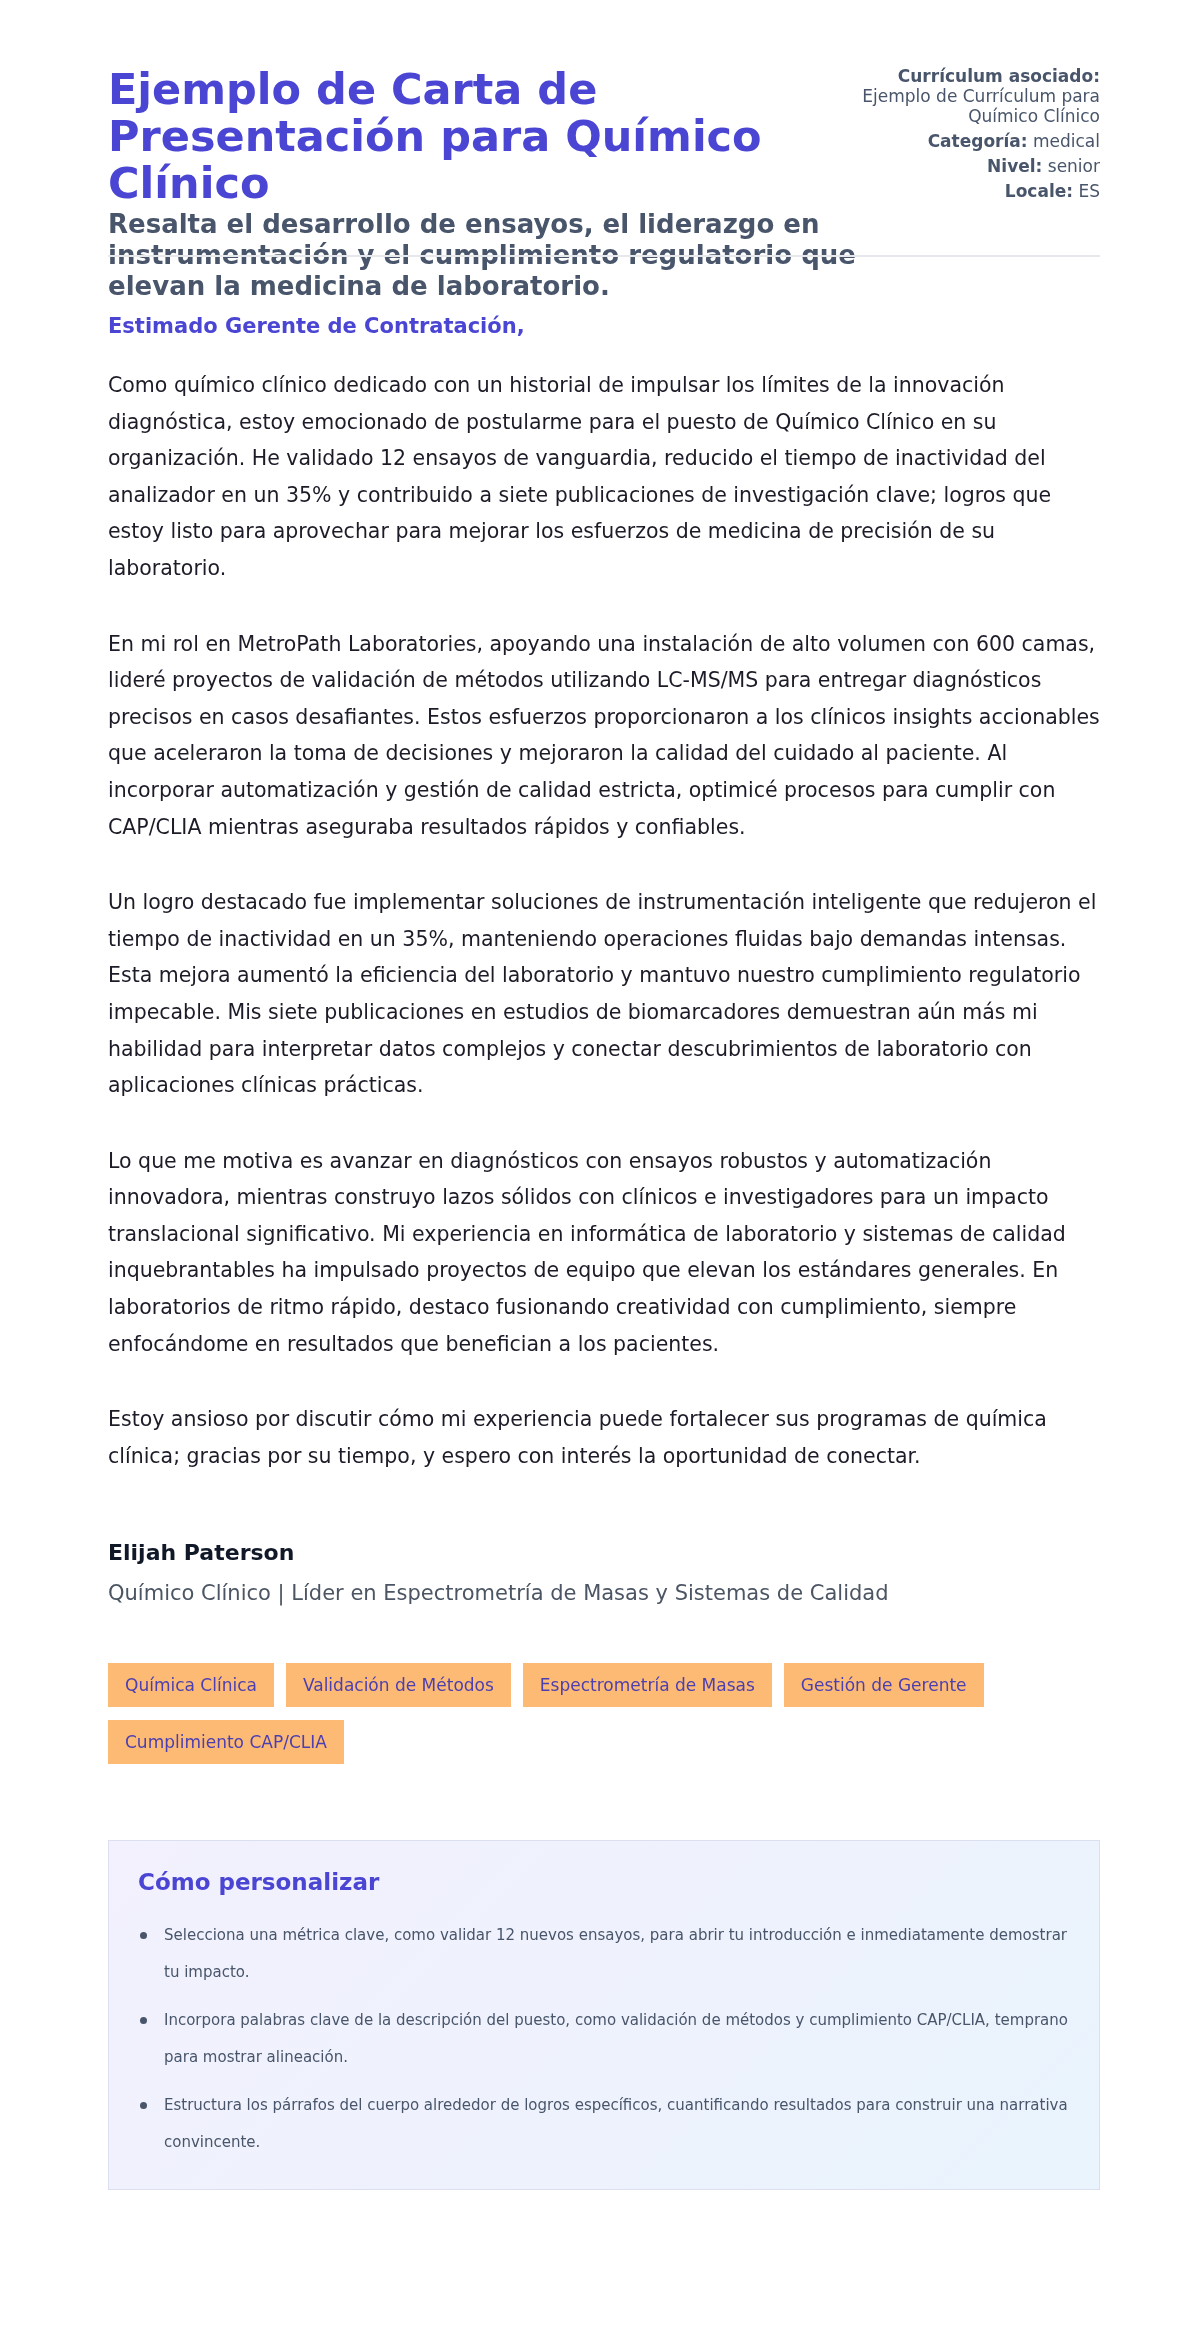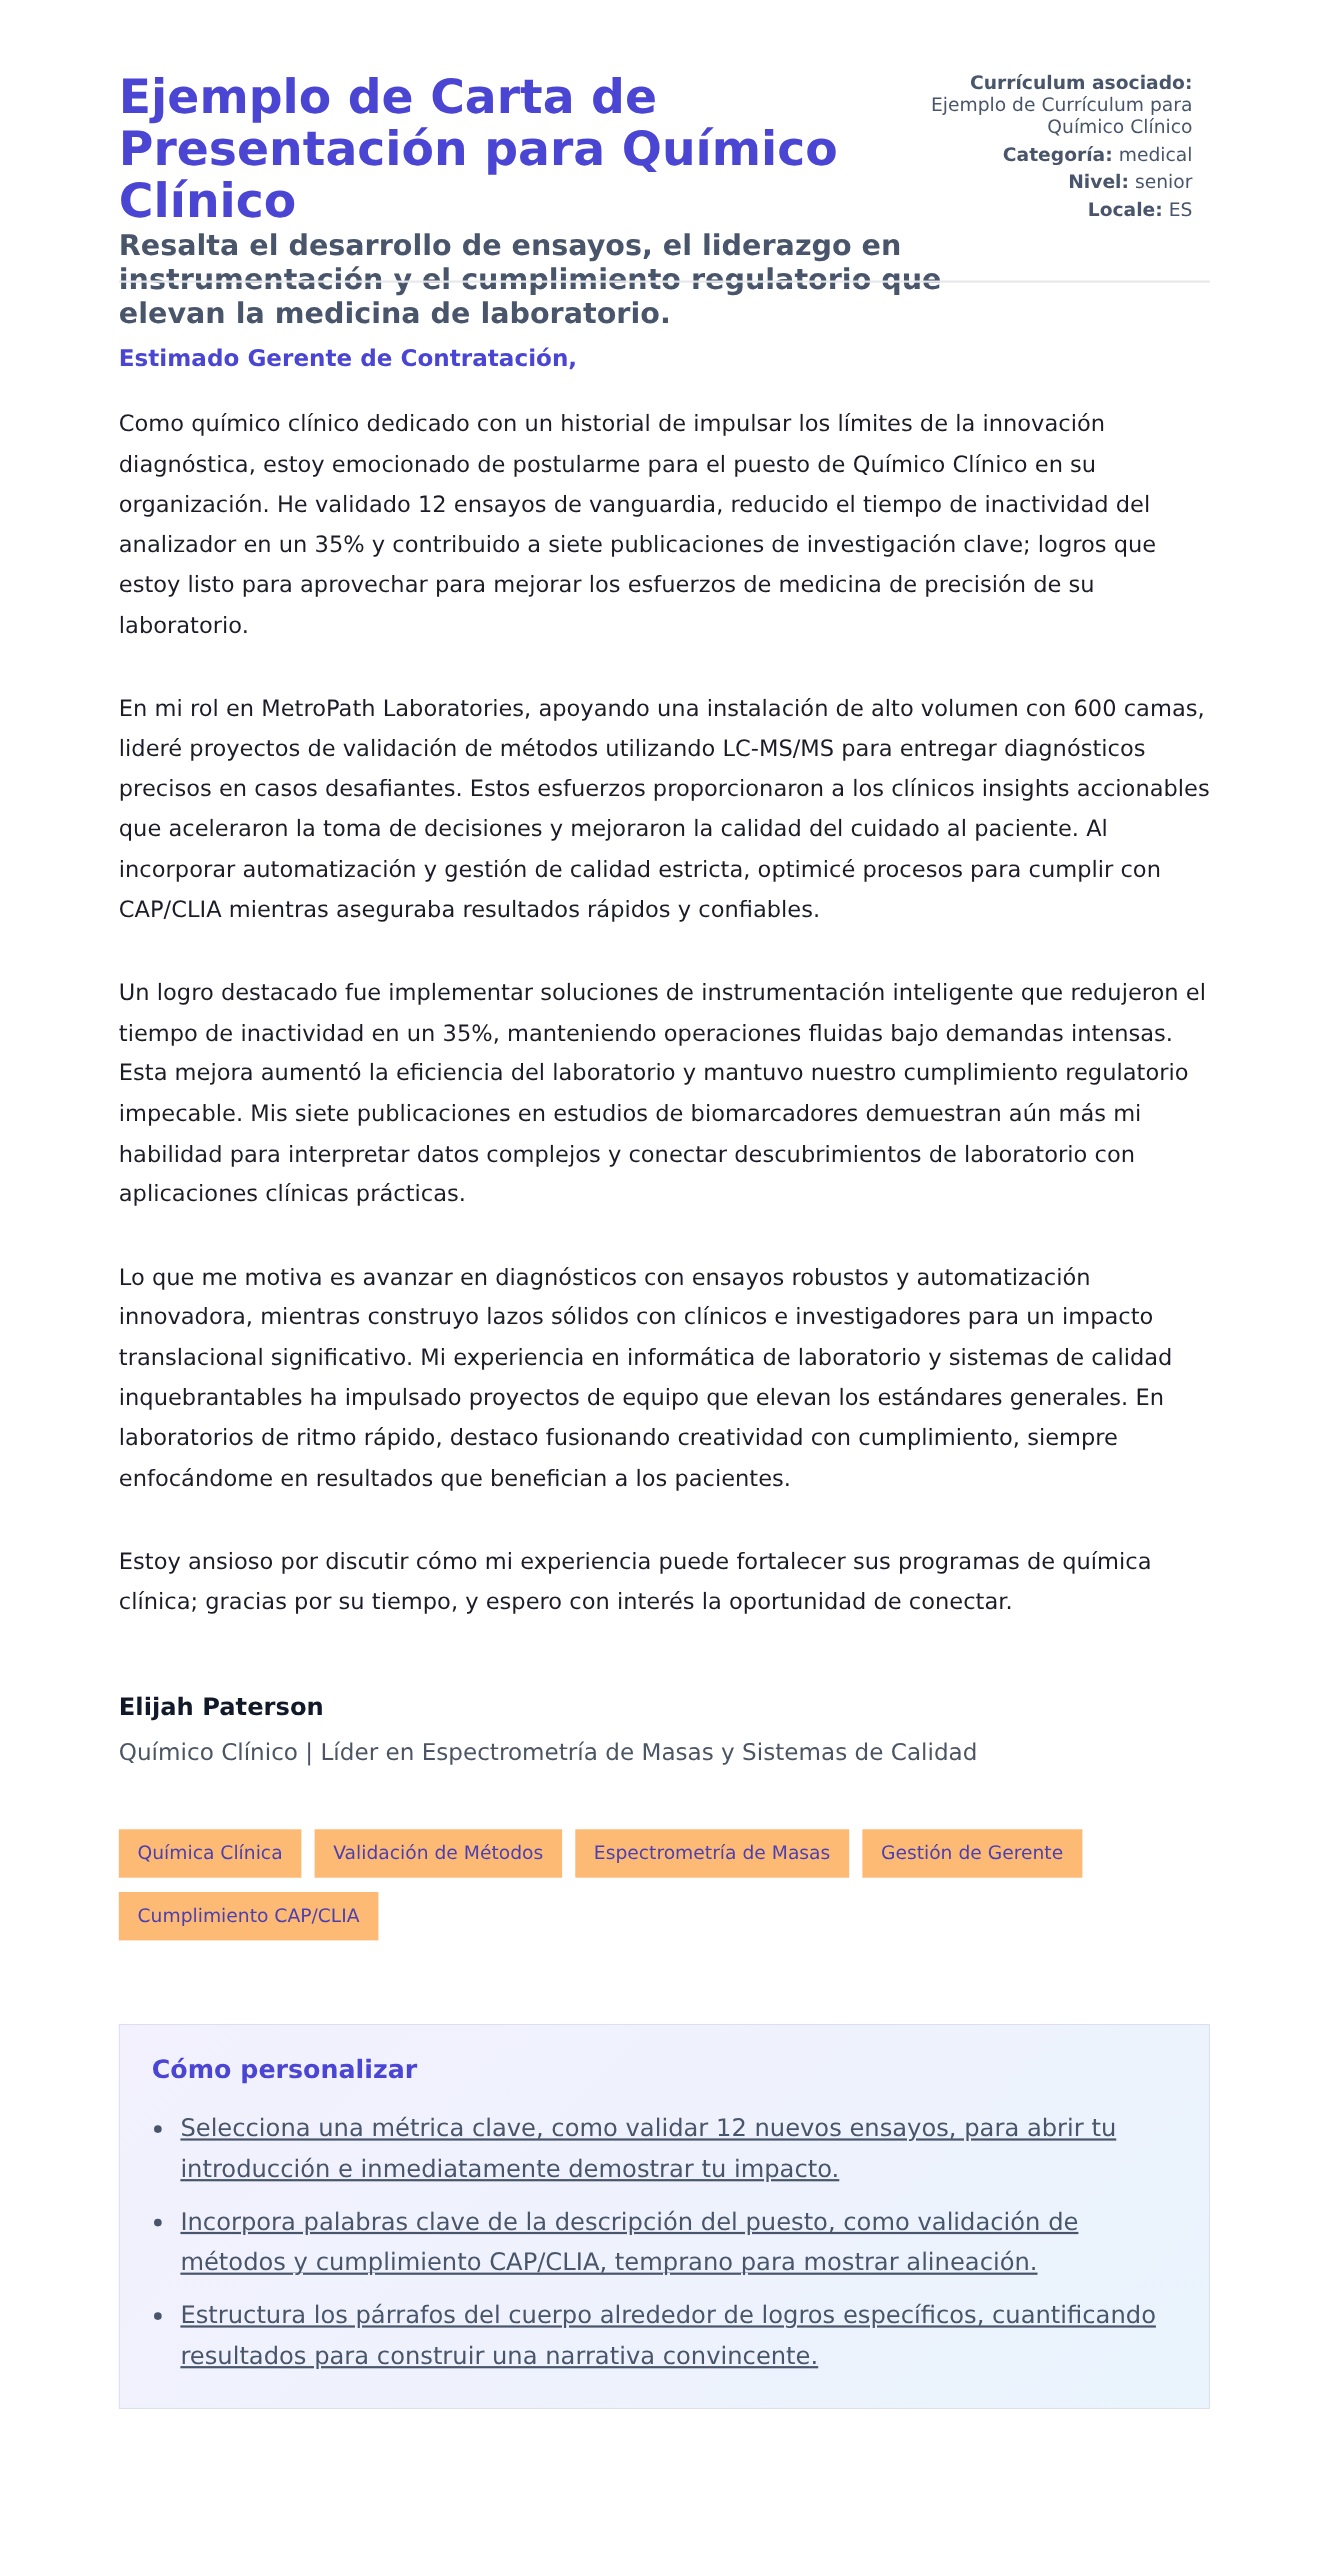--- a/index.html
+++ b/index.html
@@ -34,21 +34,21 @@
   }
   .doc-subtitle {
     margin-top: 2px;
     font-size: 26px;
     line-height: 31px;
     font-weight: bold;
     color: #48556a;
   }
   .meta {
     position: absolute;
-    right: 16px;
+    right: 0;
     top: 66px;
     width: 260px;
     text-align: right;
     font-size: 17px;
     line-height: 20px;
     color: #48556a;
   }
   .meta-row { margin-bottom: 5px; }
   .meta-row.first { margin-bottom: 5px; }
   .meta-label { font-weight: bold; }
@@ -119,25 +119,24 @@
     font-weight: bold;
     color: #4b45d3;
   }
   .tips-list {
     margin-top: 20px;
     list-style: none;
   }
   .tips-item {
     position: relative;
     padding-left: 26px;
-    font-size: 22px;
+    font-size: 15px;
     line-height: 37px;
     color: #48556a;
     margin-bottom: 11px;
-    text-decoration: underline;
   }
   .tips-item:last-child { margin-bottom: 0; }
   .bullet {
     position: absolute;
     left: 2px;
     top: 15px;
     width: 7px;
     height: 7px;
     border-radius: 50%;
     background: #48556a;

